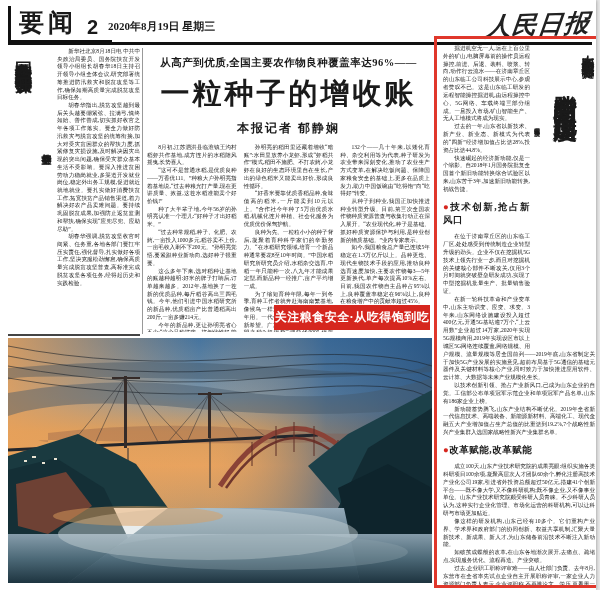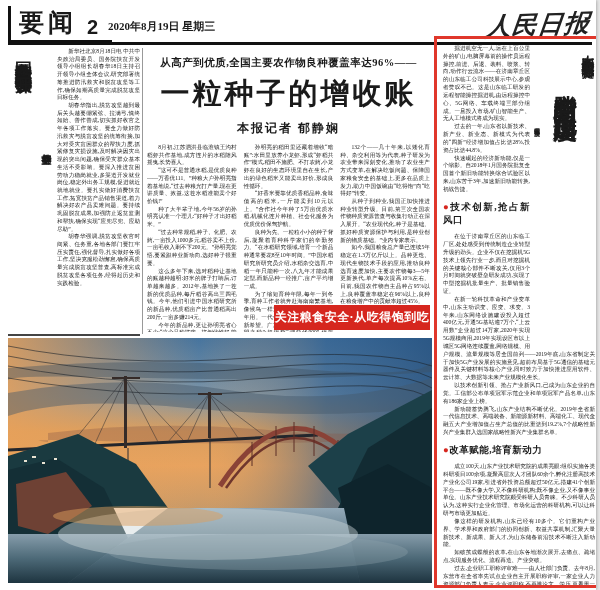--- a/index.html
+++ b/index.html
@@ -106,21 +106,21 @@
     </div>
     <div class="rbody">
       <p>掘进机空无一人,远在上百公里外的矿山,电脑屏幕前的操作员远程操控,前进、后退、装料、喷浆、转向,动作行云流水——在济南章丘区的山东临工公司科技展示中心,参观者赞叹不已。这是山东临工研发的远程智能操控掘进机,由远程操控中心、5G网络、车载终端三部分组成。一旦投入市场,矿山智能生产、无人工地模式将成为现实。</p>
       <p>过去的一年,山东省以新技术、新产业、新业态、新模式为代表的“四新”经济增加值占比达28%,投资占比达44.8%。</p>
       <p>快速崛起的经济新动能,仅是一个缩影。自2018年1月国务院批复全国首个新旧动能转换综合试验区以来,山东苦干3年,加速新旧动能转换,初战告捷。</p>
       <div class="r-heading"><span class="dot">●</span><span>技术创新,抢占新风口</span></div>
       <p>在位于济南章丘区的山东临工厂区,处处感受到传统制造企业转型升级的劲头。企业不仅在挖掘机5G技术上领先行业一步,而且对挖掘机的关键核心部件不断攻关,仅用3个月时间就突破壁垒研发成功,实现了中型挖掘机批量生产、批量销售验证。</p>
       <p>在新一轮科技革命和产业变革中,山东主动识变、应变、求变。3年来,山东网络设施建设投入超过400亿元,开通5G基站逾7万个,“上云用数”企业超过14万家,2020年实现5G规模商用,2019年实现设区市以上城区5G网络连续覆盖,网络规模、用户规模、流量规模等居全国前列——2019年底,山东省制定关于加快5G产业发展的实施意见,超前布局基于5G通信的基础元器件及关键材料等核心产业,同时致力于加快推进应用软件、云计算、大数据等未来产业规模化生长。</p>
       <p>以技术创新引领、抢占产业新风口,已成为山东企业的自觉。工信部公布单项冠军示范企业和单项冠军产品名单,山东有186家企业上榜。</p>
       <p>新动能蓄势腾飞,山东产业结构不断优化。2019年全省新一代信息技术、高端装备、新能源新材料、高端化工、现代金融五大产业增加值占生产总值的比重达到19.2%,7个战略性新兴产业集群入选国家战略性新兴产业集群名单。</p>
-      <div class="r-heading"><span class="dot">●</span><span>改革赋能,培育新动力</span></div>
+      <div class="r-heading"><span class="dot">●</span><span>改革赋能,改革赋能</span></div>
       <p>成立100天,山东产业技术研究院的成果亮眼:组织实施各类科研项目100余项,凝聚高层次人才团队60余个,孵化注册高技术产业化公司19家,引进省外投资总额超过50亿元,搭建41个创新平台——既不像大学,又不像科研机构;既不像企业,又不像事业单位。山东产业技术研究院颇受科研人员青睐。不少科研人员认为,这种实行企业化管理、市场化运营的科研机构,可以让科研与市场更加贴近。</p>
       <p>像这样的研发机构,山东已经有10多个。它们重构产业界、学术界和政府部门的协同创新、权益共享机制,汇聚大量新技术、新成果、新人才,为山东储备前沿技术不断注入新动能。</p>
       <p>如破茧成蝶般的改革,在山东各地渐次展开,去痛点、疏堵点,实现服务优化、流程再造、产业突破。</p>
       <p>过去,企业职工职称评审难——由人社部门负责。去年8月,东营市在全省率先试点企业自主开展职称评审,一家企业人力资源部门负责人表示,企业评职称,不再唯论文、学历,更看重一线表现。</p>
 
     </div>
   </div>
 
   <svg class="photo" viewBox="0 0 424 245" preserveAspectRatio="none">
     <defs>

